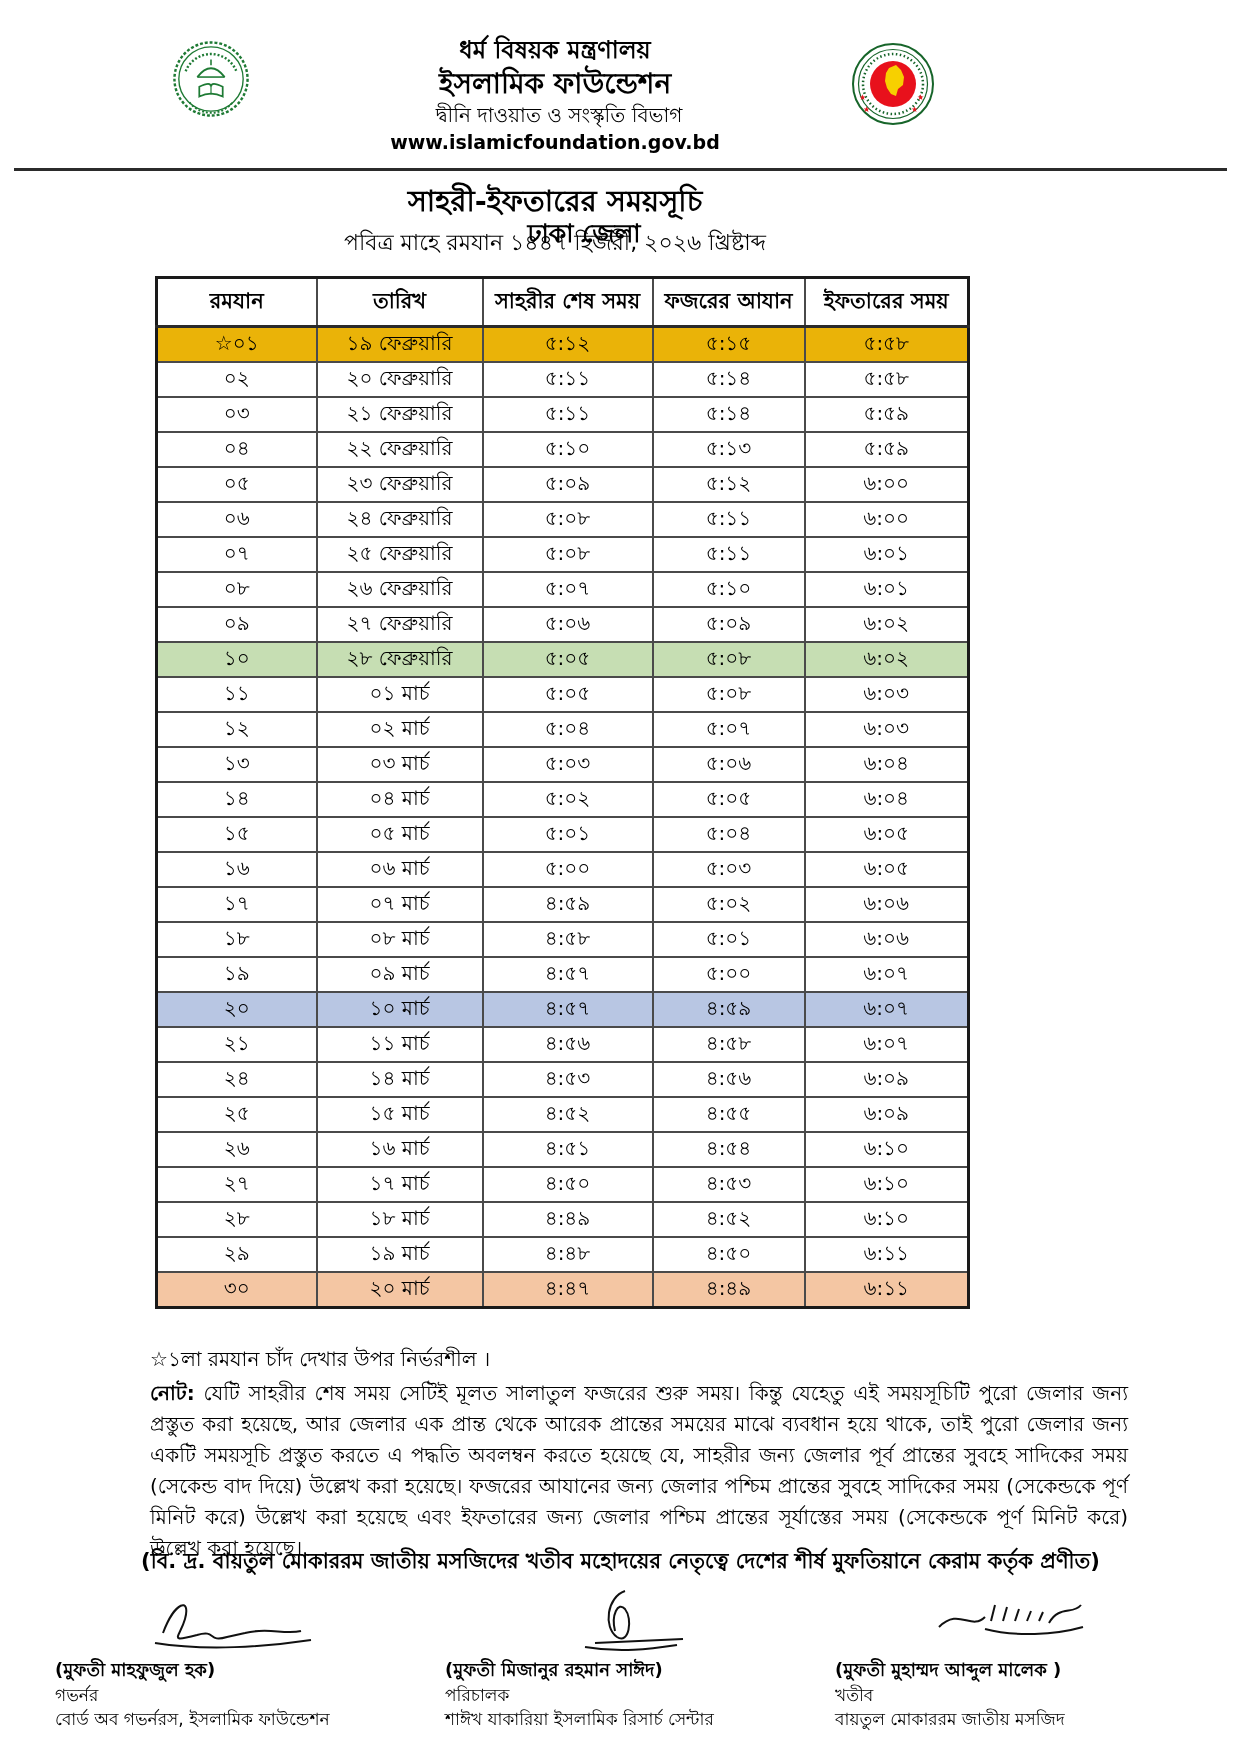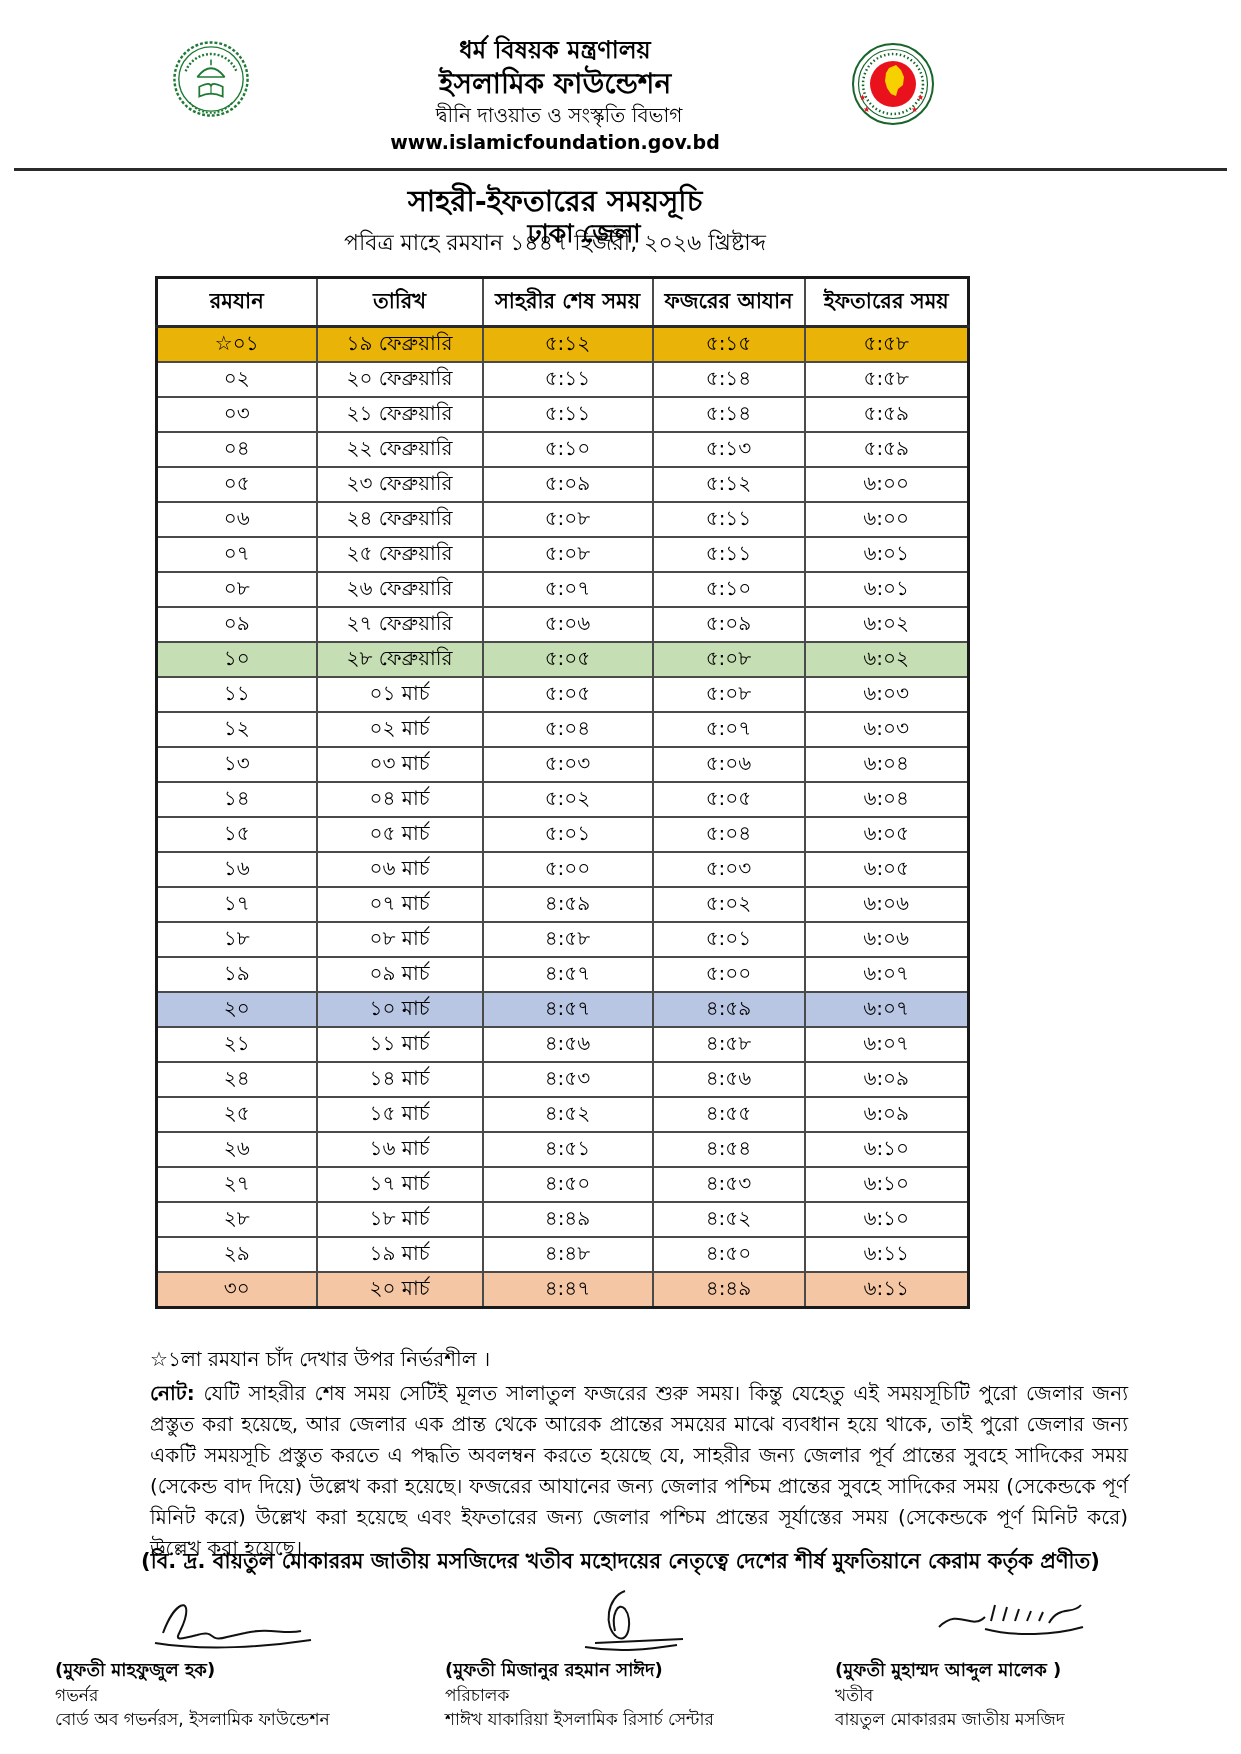--- a/index.html
+++ b/index.html
@@ -1,20 +1,19 @@
 <!DOCTYPE html>
 <html><head>
 <meta charset="utf-8">
 <style>
   html,body { margin:0; padding:0; background:#ffffff; }
   .page {
     position:relative; width:1241px; height:1754px; background:#ffffff;
     font-family:"DejaVu Sans","Liberation Sans",sans-serif; color:#000;
     overflow:hidden;
-    border-radius:16px;
   }
   
   .logo-left  { position:absolute; left:172px; top:38px; width:78px; height:82px; }
   .logo-right { position:absolute; left:851px; top:42px; width:84px; height:84px; }
   .header-text { position:absolute; left:0; top:34px; width:1110px; text-align:center; }
   .h-ministry { font-size:24px; font-weight:bold; line-height:32px; }
   .h-org      { font-size:28px; font-weight:bold; line-height:36px; }
   .h-div      { font-size:20px; line-height:27px;padding-left:8px; }
   .h-addr     { font-size:20px; line-height:27px; }
   .h-web      { font-size:19px; font-weight:bold; line-height:26px; }

